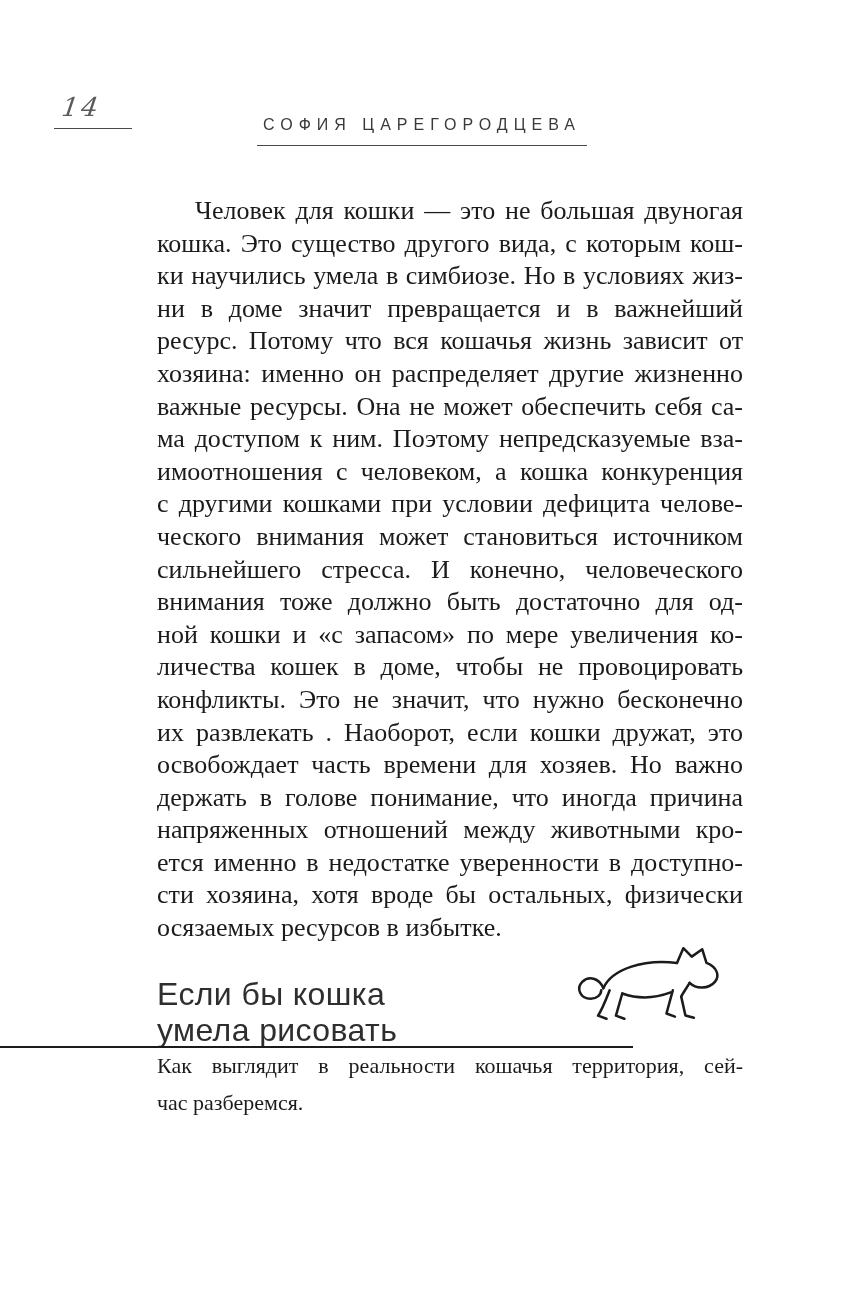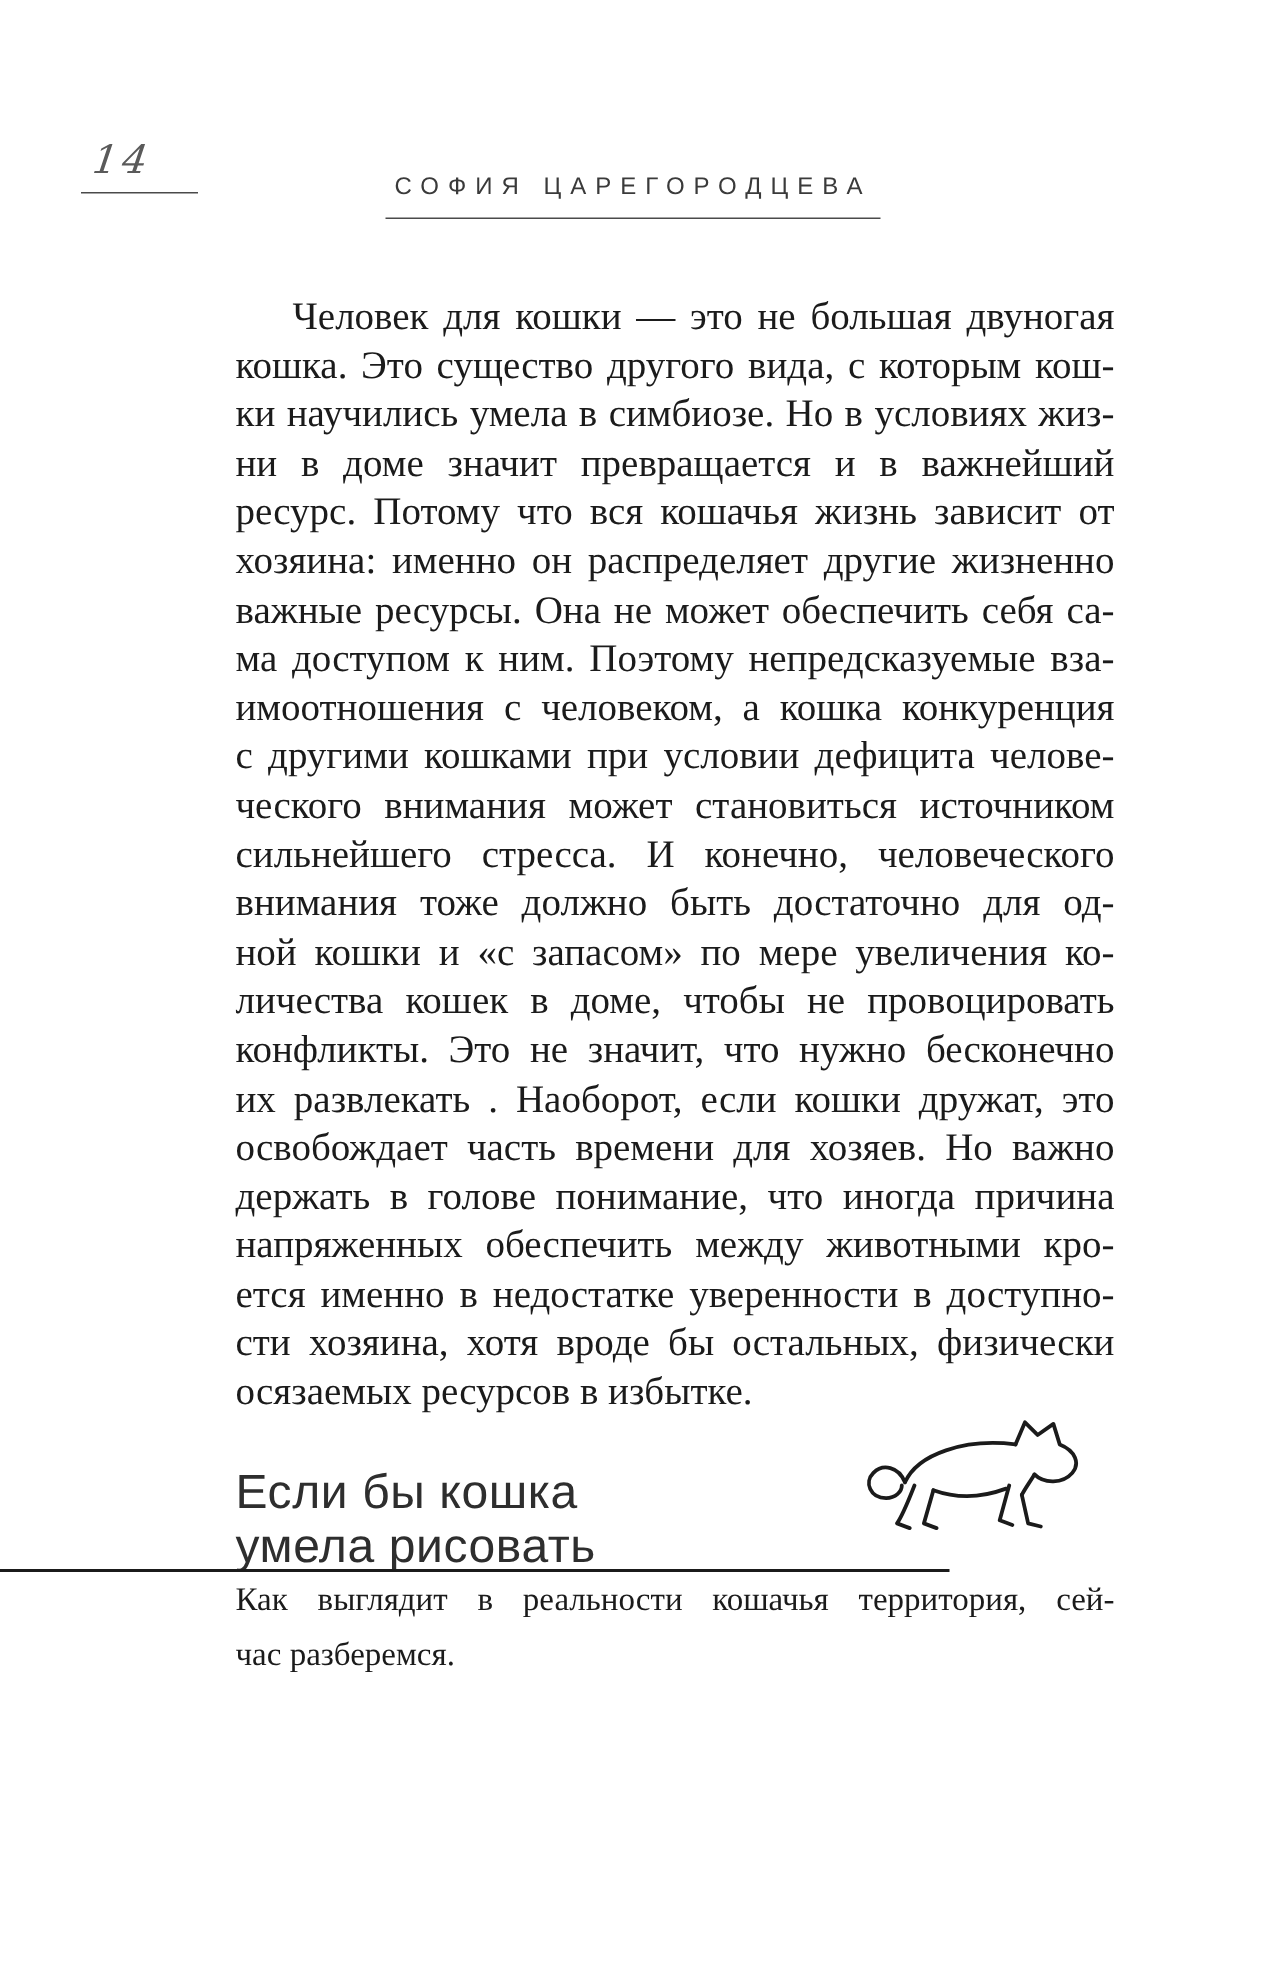--- a/index.html
+++ b/index.html
@@ -154,21 +154,21 @@
       <div class="line">с другими кошками при условии дефицита челове-</div>
       <div class="line">ческого внимания может становиться источником</div>
       <div class="line">сильнейшего стресса. И конечно, человеческого</div>
       <div class="line">внимания тоже должно быть достаточно для од-</div>
       <div class="line">ной кошки и «с запасом» по мере увеличения ко-</div>
       <div class="line">личества кошек в доме, чтобы не провоцировать</div>
       <div class="line">конфликты. Это не значит, что нужно бесконечно</div>
       <div class="line">их развлекать . Наоборот, если кошки дружат, это</div>
       <div class="line">освобождает часть времени для хозяев. Но важно</div>
       <div class="line">держать в голове понимание, что иногда причина</div>
-      <div class="line">напряженных обеспечить между животными кро-</div>
+      <div class="line">напряженных отношений между животными кро-</div>
       <div class="line">ется именно в недостатке уверенности в доступно-</div>
       <div class="line">сти хозяина, хотя вроде бы остальных, физически</div>
       <div class="line">осязаемых ресурсов в избытке.</div>
     </div>
 
   <div class="section-heading">
     <div>Если бы кошка</div>
     <div>умела рисовать</div>
   </div>
 

